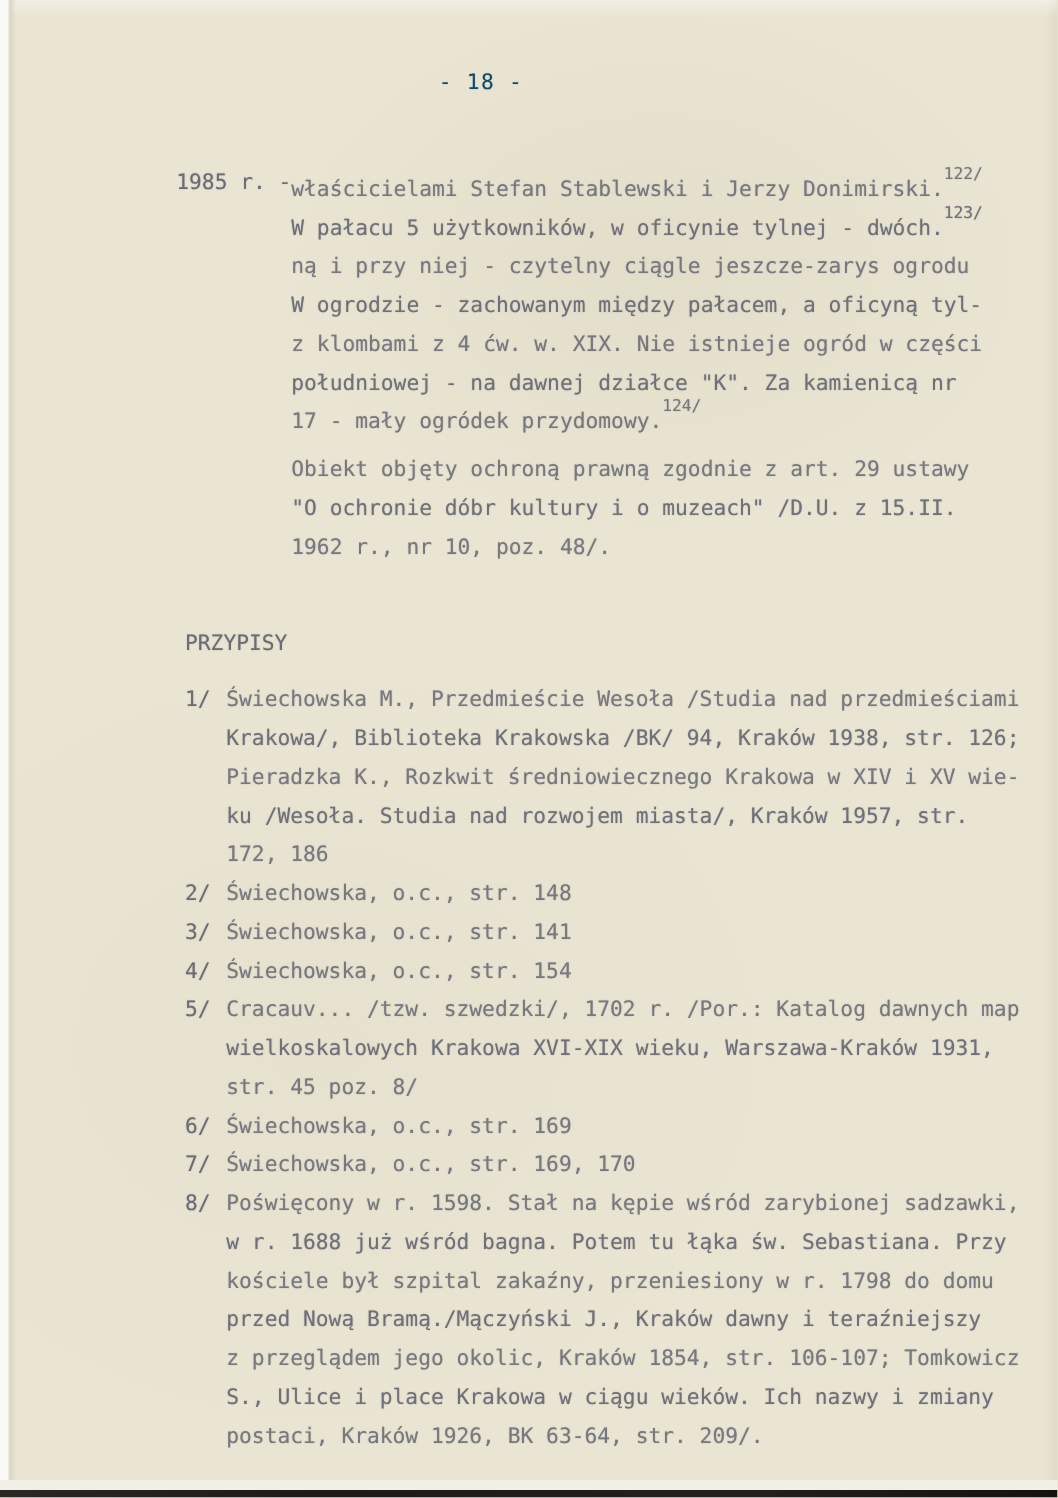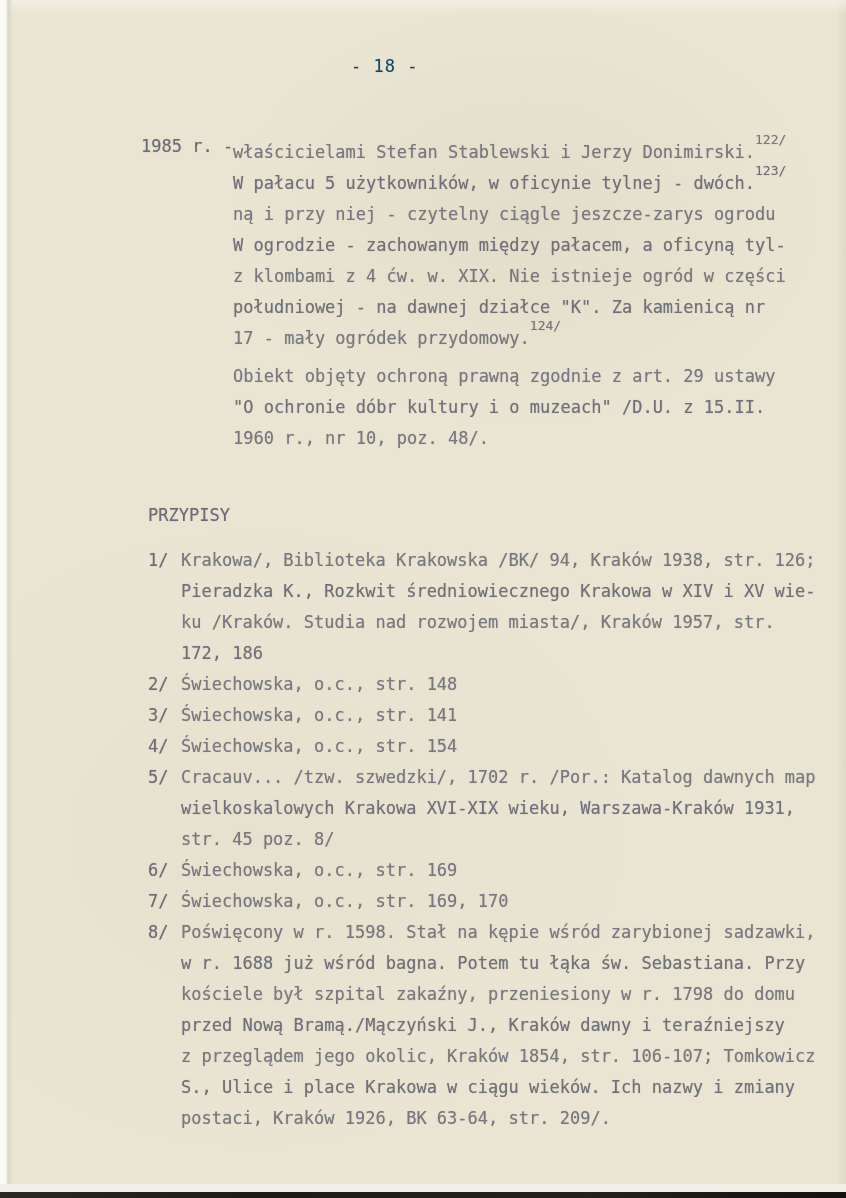--- a/index.html
+++ b/index.html
@@ -80,35 +80,36 @@
 
   <div class="line"><span>17 - mały ogródek przydomowy.</span><sup class="sup">124/</sup></div>
 </div>
 </div>
 
 <div id="legal-paragraph" class="ink">
   <div class="line"><span>Obiekt objęty ochroną prawną zgodnie z art. 29 ustawy</span></div>
 
   <div class="line"><span>"O ochronie dóbr kultury i o muzeach" /D.U. z 15.II.</span></div>
 
-  <div class="line"><span>1960 r., nr 10, poz. 48/.</span></div>
+  <div class="line"><span>1962 r., nr 10, poz. 48/.</span></div>
 </div>
 
 <div id="footnotes-heading" class="ink">PRZYPISY</div>
 
 <div id="footnotes-list" class="ink">
   <div class="fn">
     <span class="fn-num">1/</span>
     <div>
+  <div class="line"><span>Świechowska M., Przedmieście Wesoła /Studia nad przedmieściami</span></div>
 
   <div class="line"><span>Krakowa/, Biblioteka Krakowska /BK/ 94, Kraków 1938, str. 126;</span></div>
 
   <div class="line"><span>Pieradzka K., Rozkwit średniowiecznego Krakowa w XIV i XV wie-</span></div>
 
-  <div class="line"><span>ku /Kraków. Studia nad rozwojem miasta/, Kraków 1957, str.</span></div>
+  <div class="line"><span>ku /Wesoła. Studia nad rozwojem miasta/, Kraków 1957, str.</span></div>
 
   <div class="line"><span>172, 186</span></div>
 </div>
   </div>
 
   <div class="fn">
     <span class="fn-num">2/</span>
     <div>
   <div class="line"><span>Świechowska, o.c., str. 148</span></div>
 </div>

